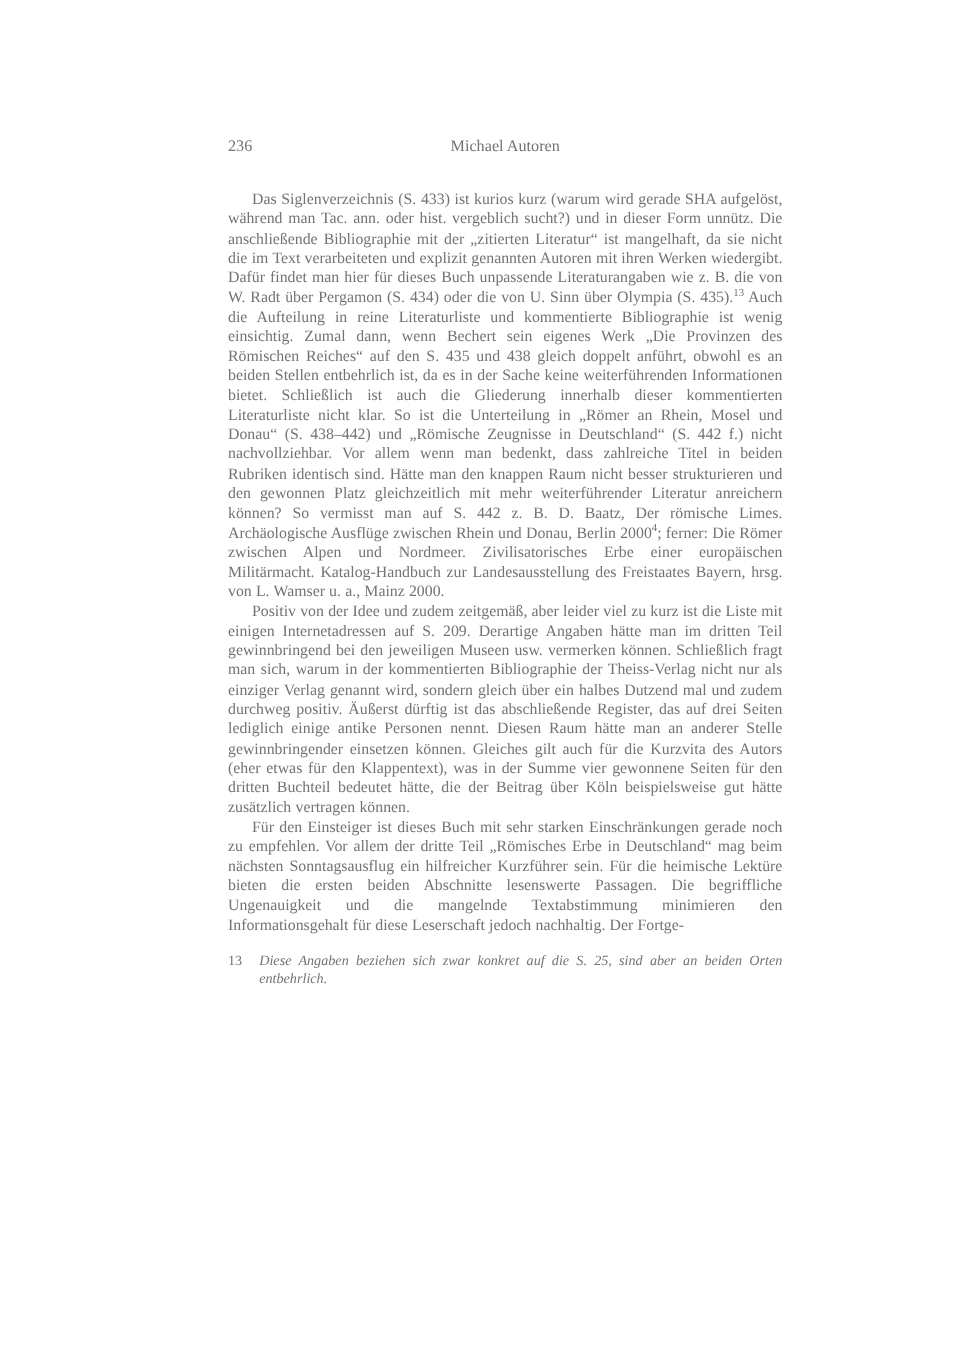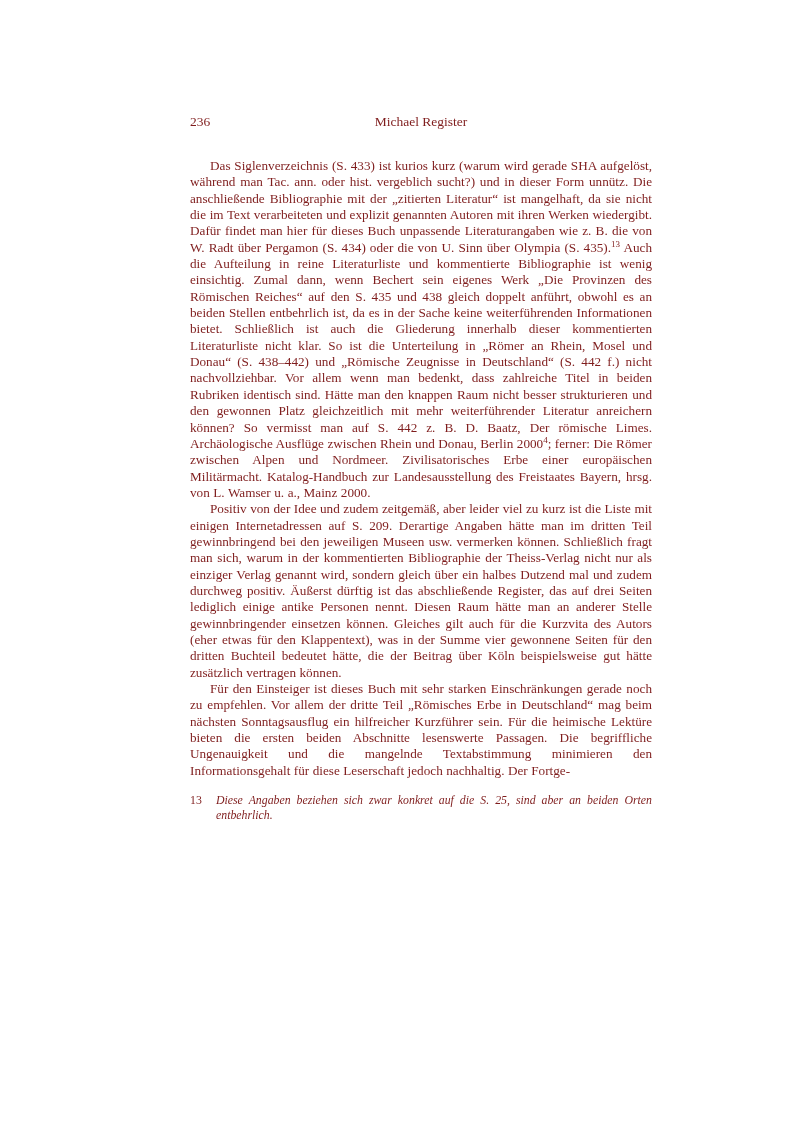--- a/index.html
+++ b/index.html
@@ -8,21 +8,21 @@
     background: #e9e9e9;
   }
   .page {
     position: relative;
     width: 800px;
     height: 1131px;
     background: #ffffff;
     margin: 0 auto;
     overflow: hidden;
     font-family: "Liberation Serif", "DejaVu Serif", serif;
-    color: #7f1d1d;
+    color: #737373;
   }
   .content {
     position: absolute;
     left: 190px;
     top: 113px;
     width: 462px;
   }
   .running-head {
     position: relative;
     height: 17px;
@@ -68,21 +68,21 @@
   }
 </style>
 </head>
 <body>
 
 <div class="page">
   <div class="content">
 
     <div class="running-head">
       <span class="page-num">236</span>
-      <span class="head-title">Michael Register</span>
+      <span class="head-title">Michael Autoren</span>
     </div>
 
     <div class="body-text">
         <p><span>Das Siglenverzeichnis (S. 433) ist kurios kurz (warum wird gerade SHA aufgelöst, während man Tac. ann. oder hist. vergeblich sucht?) und in dieser Form unnütz. Die anschließende Bibliographie mit der „zitierten Literatur“ ist mangelhaft, da sie nicht die im Text verarbeiteten und explizit genannten Autoren mit ihren Werken wiedergibt. Dafür findet man hier für dieses Buch unpassende Literaturangaben wie z. B. die von W. Radt über Pergamon (S. 434) oder die von U. Sinn über Olympia (S. 435).</span><sup>13</sup><span> Auch die Aufteilung in reine Literaturliste und kommentierte Bibliographie ist wenig einsichtig. Zumal dann, wenn Bechert sein eigenes Werk „Die Provinzen des Römischen Reiches“ auf den S. 435 und 438 gleich doppelt anführt, obwohl es an beiden Stellen entbehrlich ist, da es in der Sache keine weiterführenden Informationen bietet. Schließlich ist auch die Gliederung innerhalb dieser kommentierten Literaturliste nicht klar. So ist die Unterteilung in „Römer an Rhein, Mosel und Donau“ (S. 438–442) und „Römische Zeugnisse in Deutschland“ (S. 442 f.) nicht nachvollziehbar. Vor allem wenn man bedenkt, dass zahlreiche Titel in beiden Rubriken identisch sind. Hätte man den knappen Raum nicht besser strukturieren und den gewonnen Platz gleichzeitlich mit mehr weiterführender Literatur anreichern können? So vermisst man auf S. 442 z. B. D. Baatz, Der römische Limes. Archäologische Ausflüge zwischen Rhein und Donau, Berlin 2000</span><sup>4</sup><span>; ferner: Die Römer zwischen Alpen und Nordmeer. Zivilisatorisches Erbe einer europäischen Militärmacht. Katalog-Handbuch zur Landesausstellung des Freistaates Bayern, hrsg. von L. Wamser u. a., Mainz 2000.</span></p>
         <p><span>Positiv von der Idee und zudem zeitgemäß, aber leider viel zu kurz ist die Liste mit einigen Internetadressen auf S. 209. Derartige Angaben hätte man im dritten Teil gewinnbringend bei den jeweiligen Museen usw. vermerken können. Schließlich fragt man sich, warum in der kommentierten Bibliographie der Theiss-Verlag nicht nur als einziger Verlag genannt wird, sondern gleich über ein halbes Dutzend mal und zudem durchweg positiv. Äußerst dürftig ist das abschließende Register, das auf drei Seiten lediglich einige antike Personen nennt. Diesen Raum hätte man an anderer Stelle gewinnbringender einsetzen können. Gleiches gilt auch für die Kurzvita des Autors (eher etwas für den Klappentext), was in der Summe vier gewonnene Seiten für den dritten Buchteil bedeutet hätte, die der Beitrag über Köln beispielsweise gut hätte zusätzlich vertragen können.</span></p>
         <p><span>Für den Einsteiger ist dieses Buch mit sehr starken Einschränkungen gerade noch zu empfehlen. Vor allem der dritte Teil „Römisches Erbe in Deutschland“ mag beim nächsten Sonntagsausflug ein hilfreicher Kurzführer sein. Für die heimische Lektüre bieten die ersten beiden Abschnitte lesenswerte Passagen. Die begriffliche Ungenauigkeit und die mangelnde Textabstimmung minimieren den Informationsgehalt für diese Leserschaft jedoch nachhaltig. Der Fortge-</span></p>
       </div>
 
     <div class="footnote">
       <span class="fn-num">13</span>

